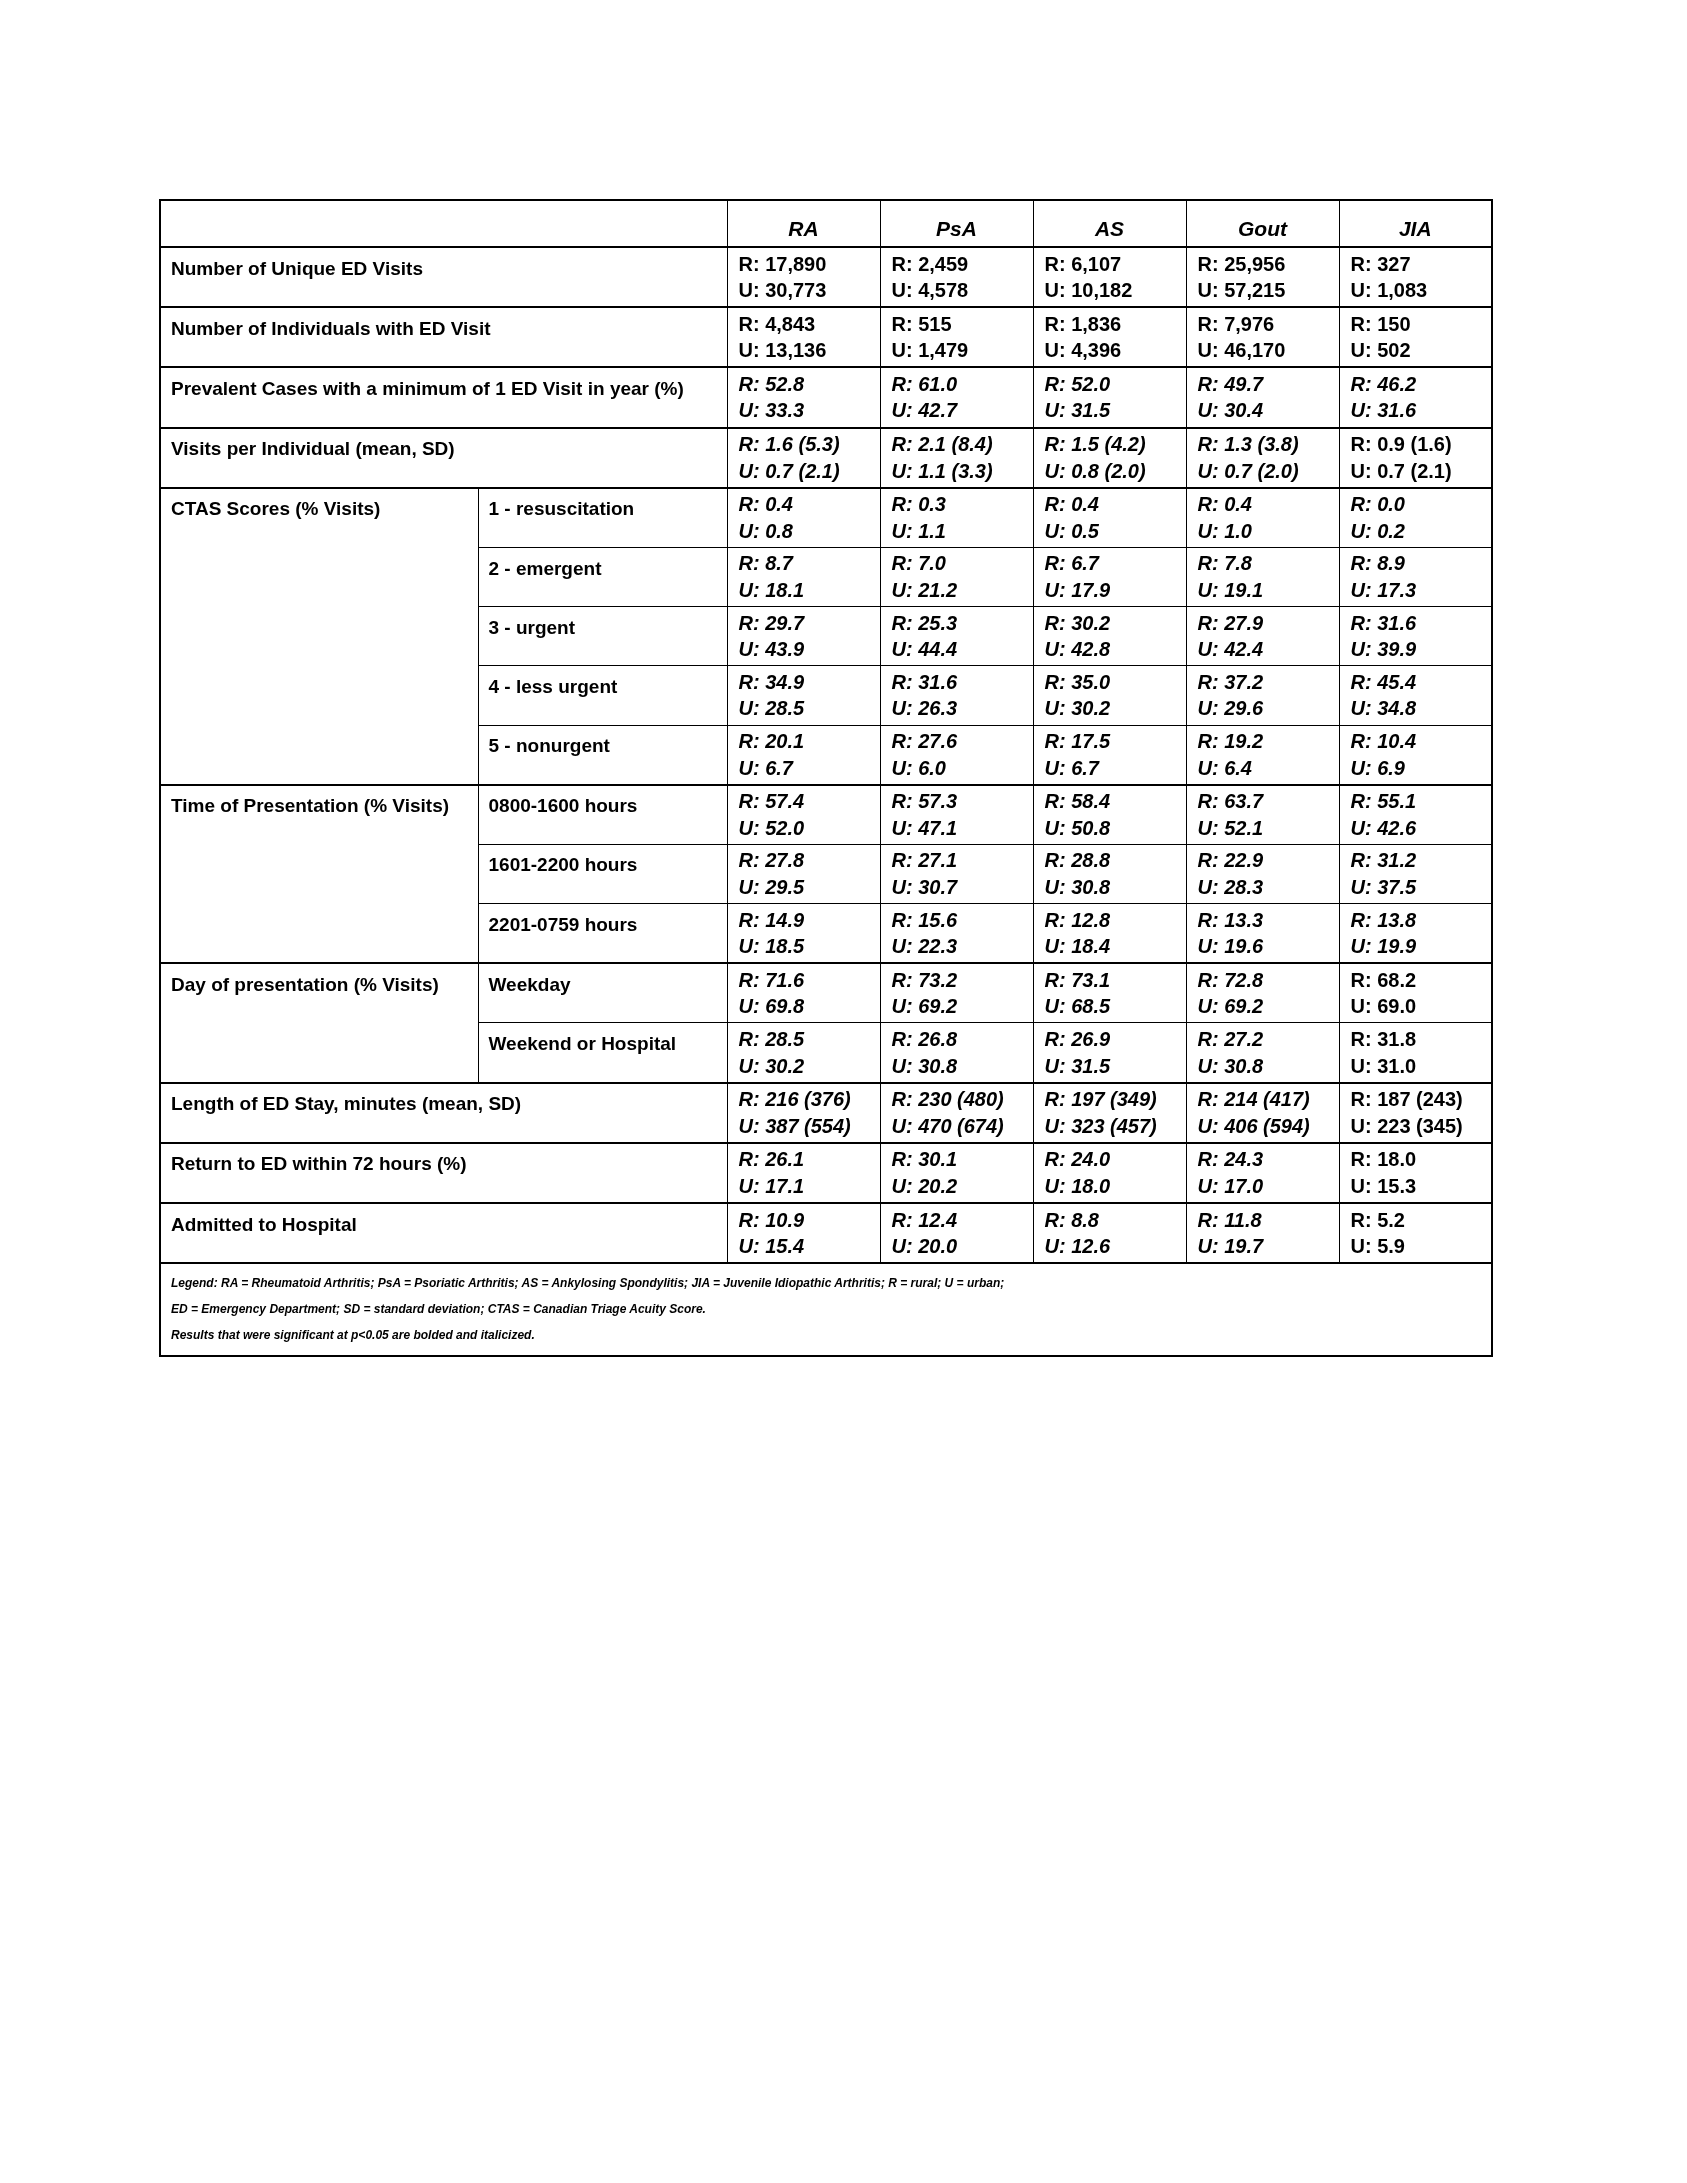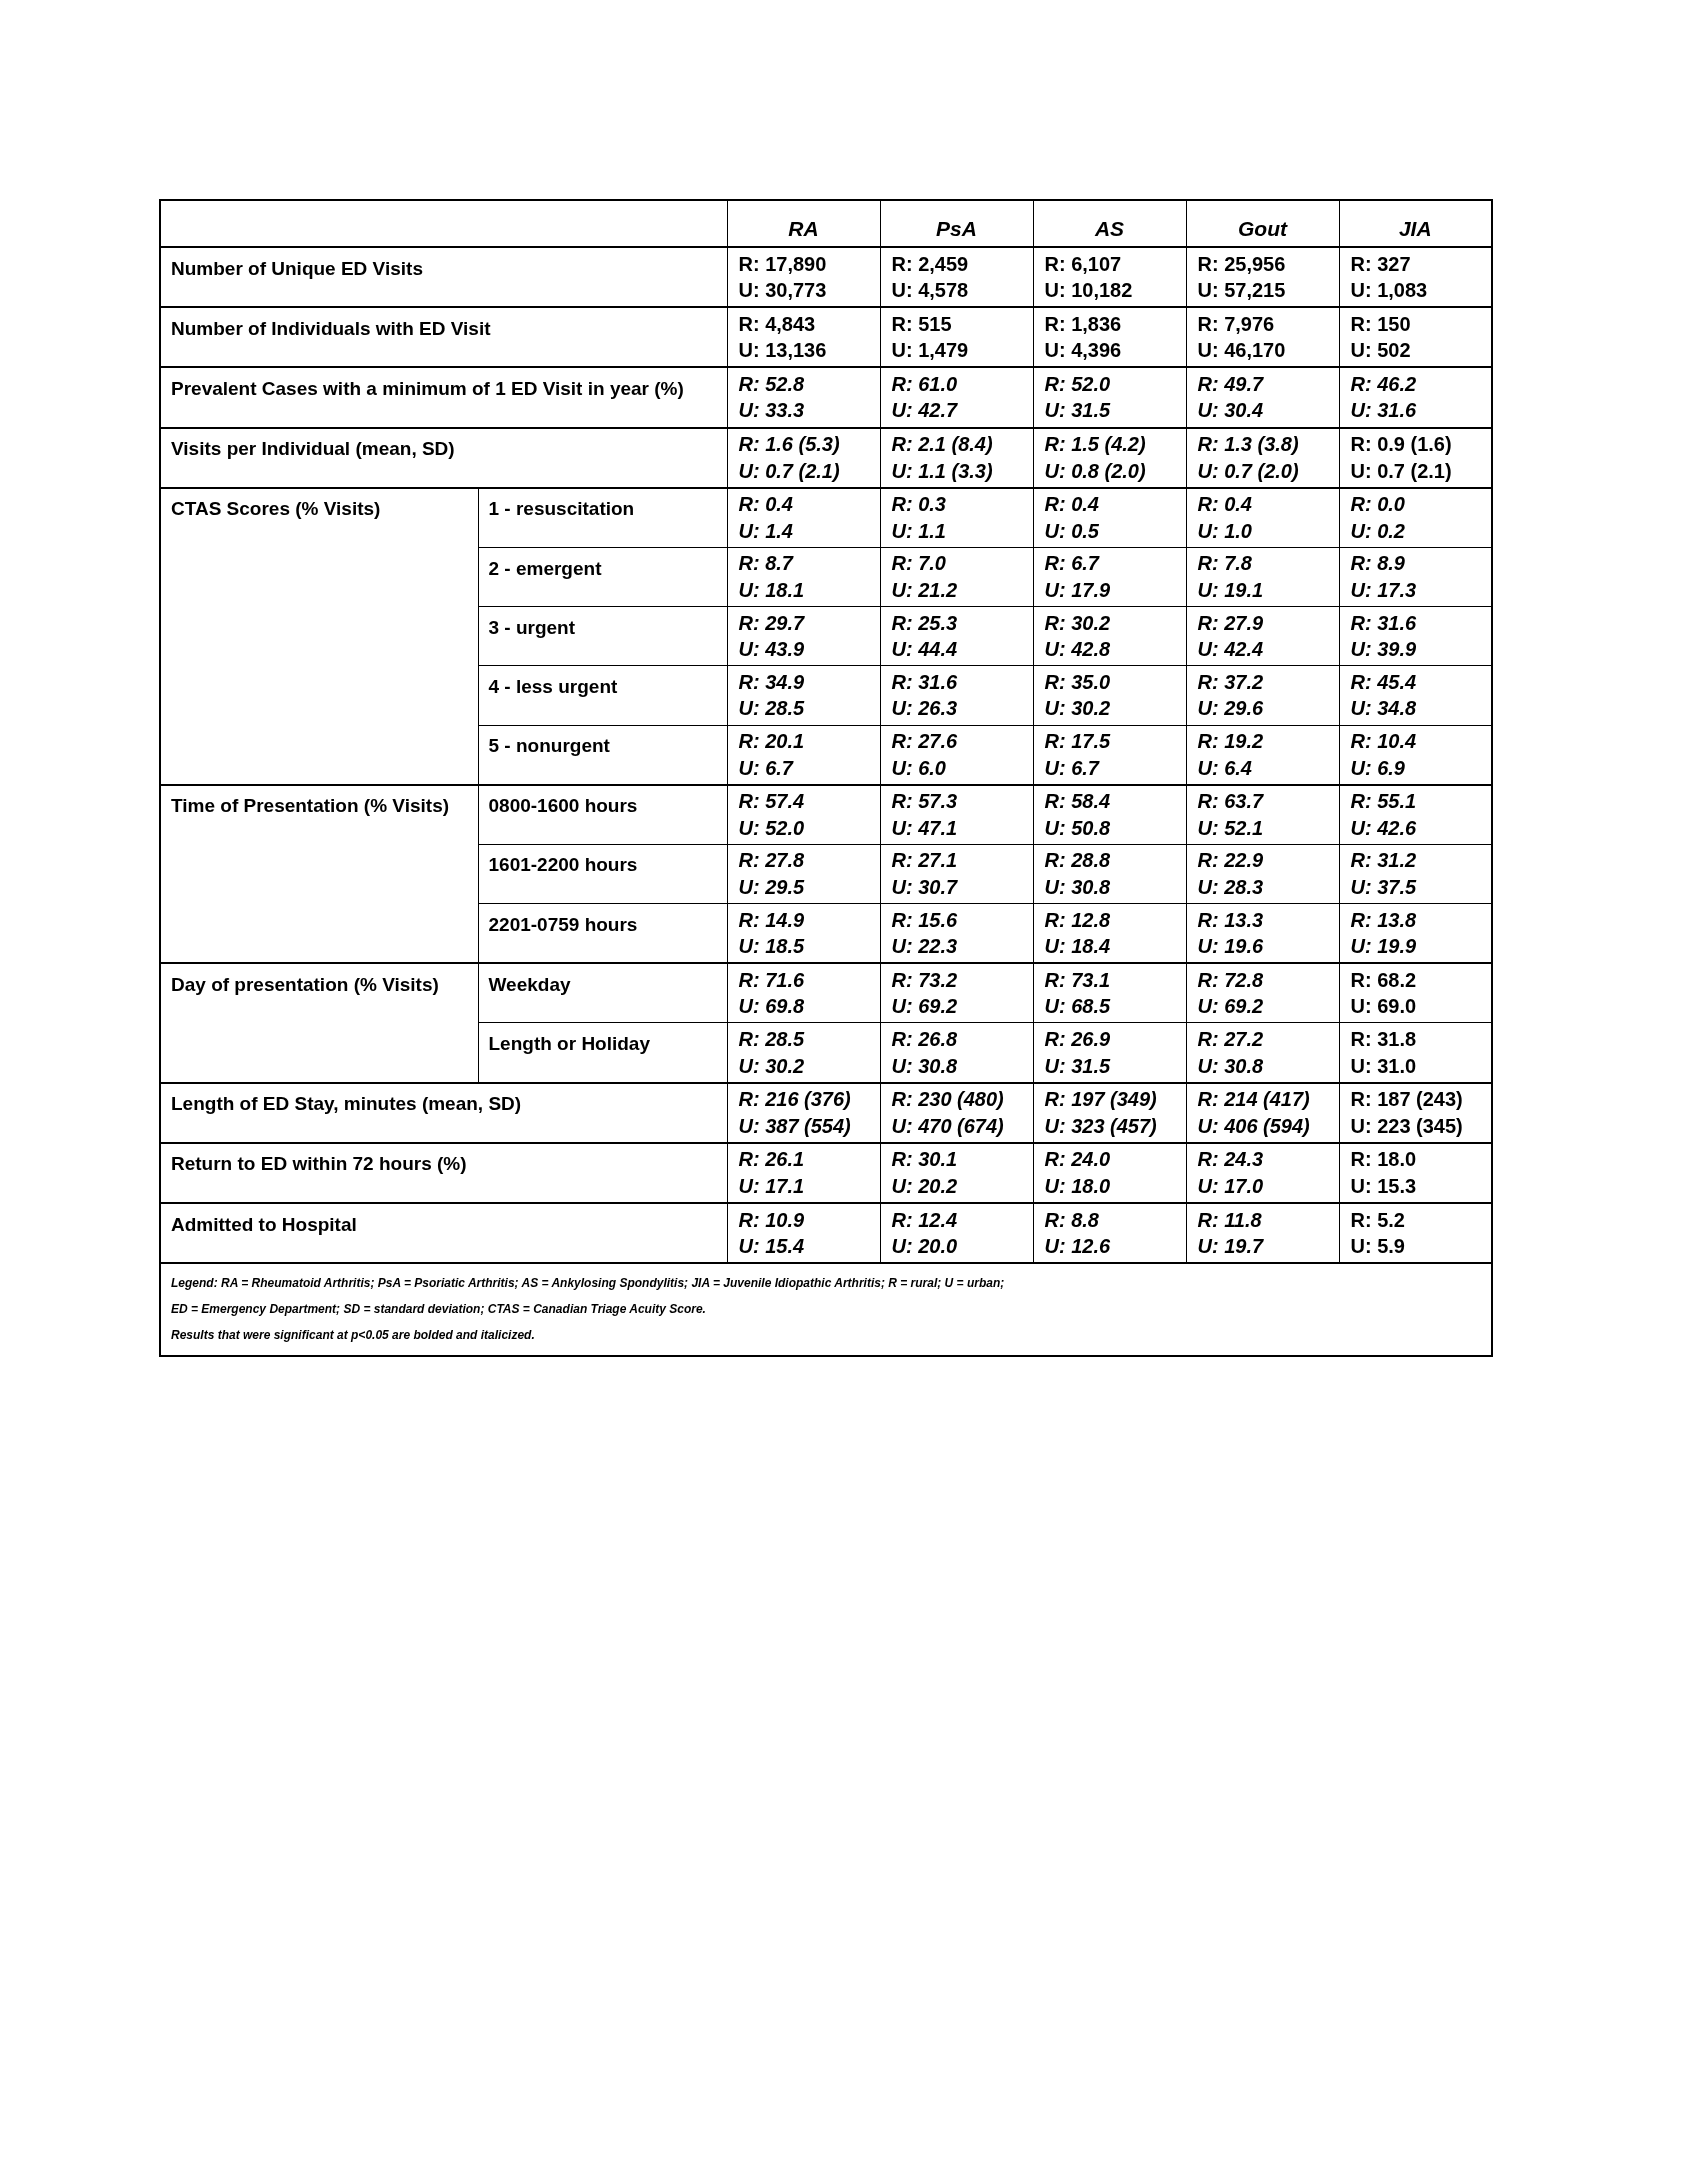--- a/index.html
+++ b/index.html
@@ -183,21 +183,21 @@
           <td class="data-cell plain">
             <div class="cell-line">R: 0.9 (1.6)</div>
             <div class="cell-line">U: 0.7 (2.1)</div>
           </td>
         </tr>
         <tr class="data-row group-top">
           <td class="label-cell" rowspan="5" colspan="1">CTAS Scores (% Visits)</td>
           <td class="sublabel-cell">1 - resuscitation</td>
           <td class="data-cell sig">
             <div class="cell-line">R: 0.4</div>
-            <div class="cell-line">U: 1.4</div>
+            <div class="cell-line">U: 0.8</div>
           </td>
           <td class="data-cell sig">
             <div class="cell-line">R: 0.3</div>
             <div class="cell-line">U: 1.1</div>
           </td>
           <td class="data-cell sig">
             <div class="cell-line">R: 0.4</div>
             <div class="cell-line">U: 0.5</div>
           </td>
           <td class="data-cell sig">
@@ -389,21 +389,21 @@
           <td class="data-cell sig">
             <div class="cell-line">R: 72.8</div>
             <div class="cell-line">U: 69.2</div>
           </td>
           <td class="data-cell plain">
             <div class="cell-line">R: 68.2</div>
             <div class="cell-line">U: 69.0</div>
           </td>
         </tr>
         <tr class="data-row">
-          <td class="sublabel-cell">Length or Holiday</td>
+          <td class="sublabel-cell">Weekend or Hospital</td>
           <td class="data-cell sig">
             <div class="cell-line">R: 28.5</div>
             <div class="cell-line">U: 30.2</div>
           </td>
           <td class="data-cell sig">
             <div class="cell-line">R: 26.8</div>
             <div class="cell-line">U: 30.8</div>
           </td>
           <td class="data-cell sig">
             <div class="cell-line">R: 26.9</div>

